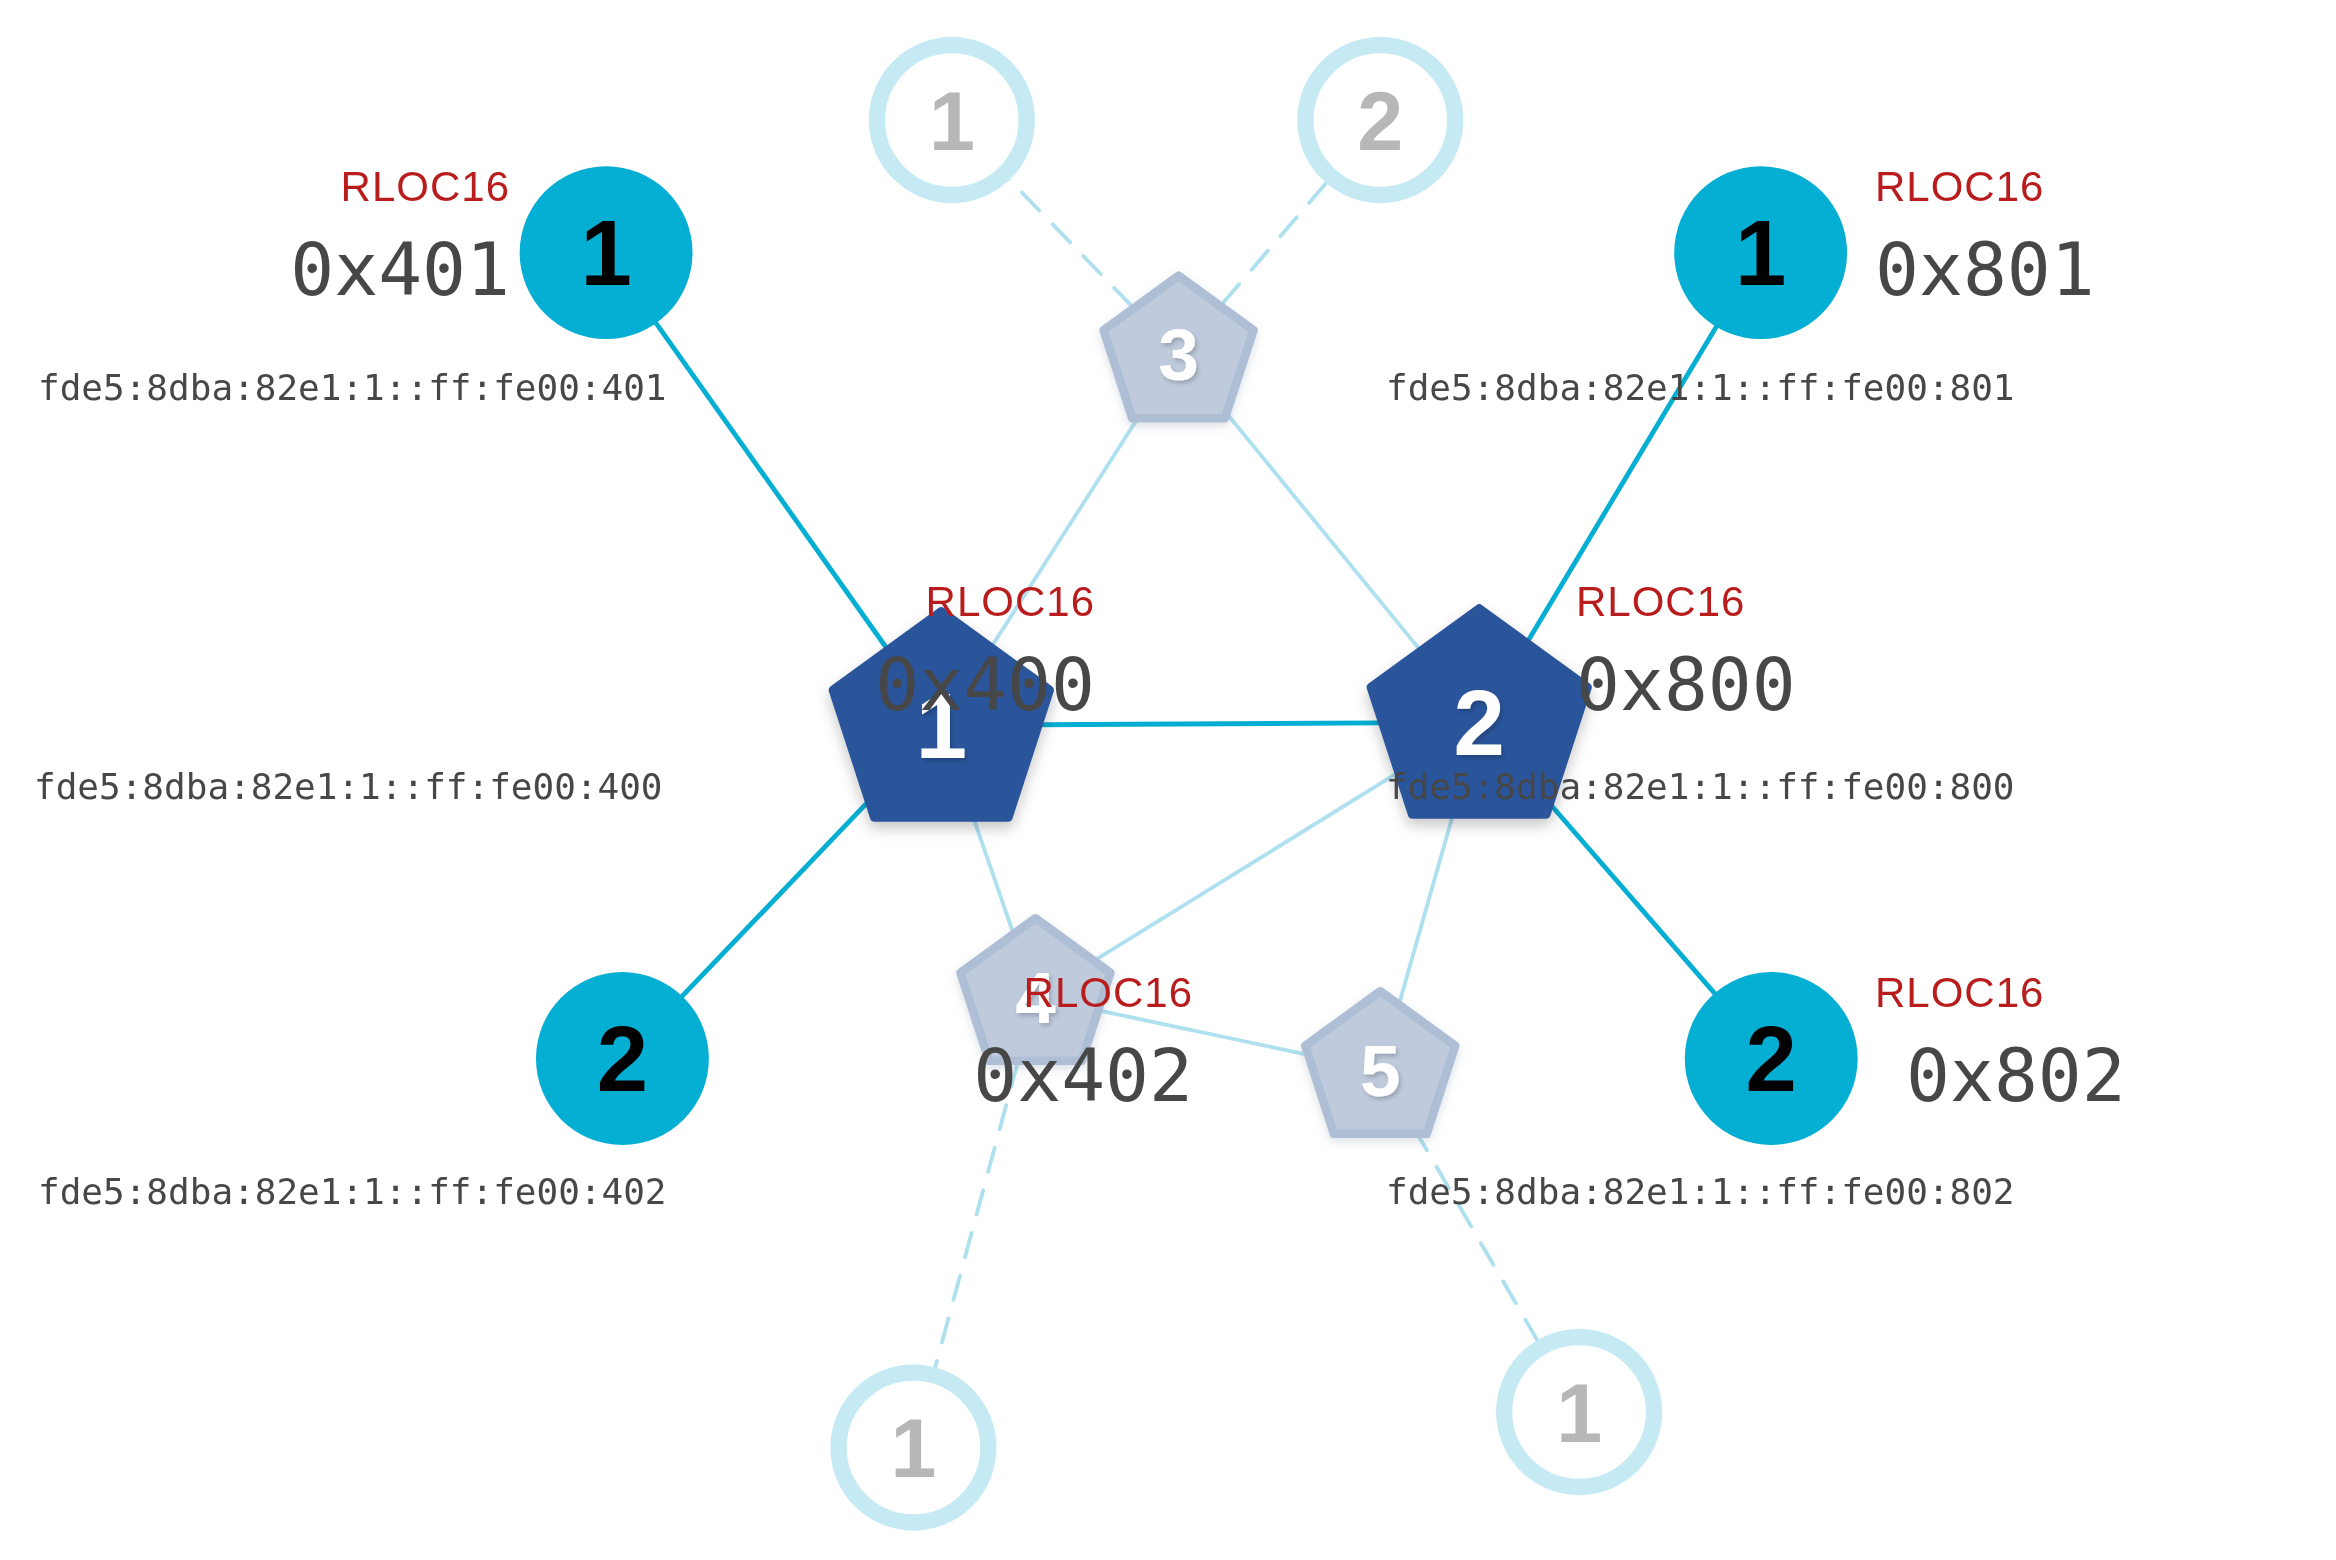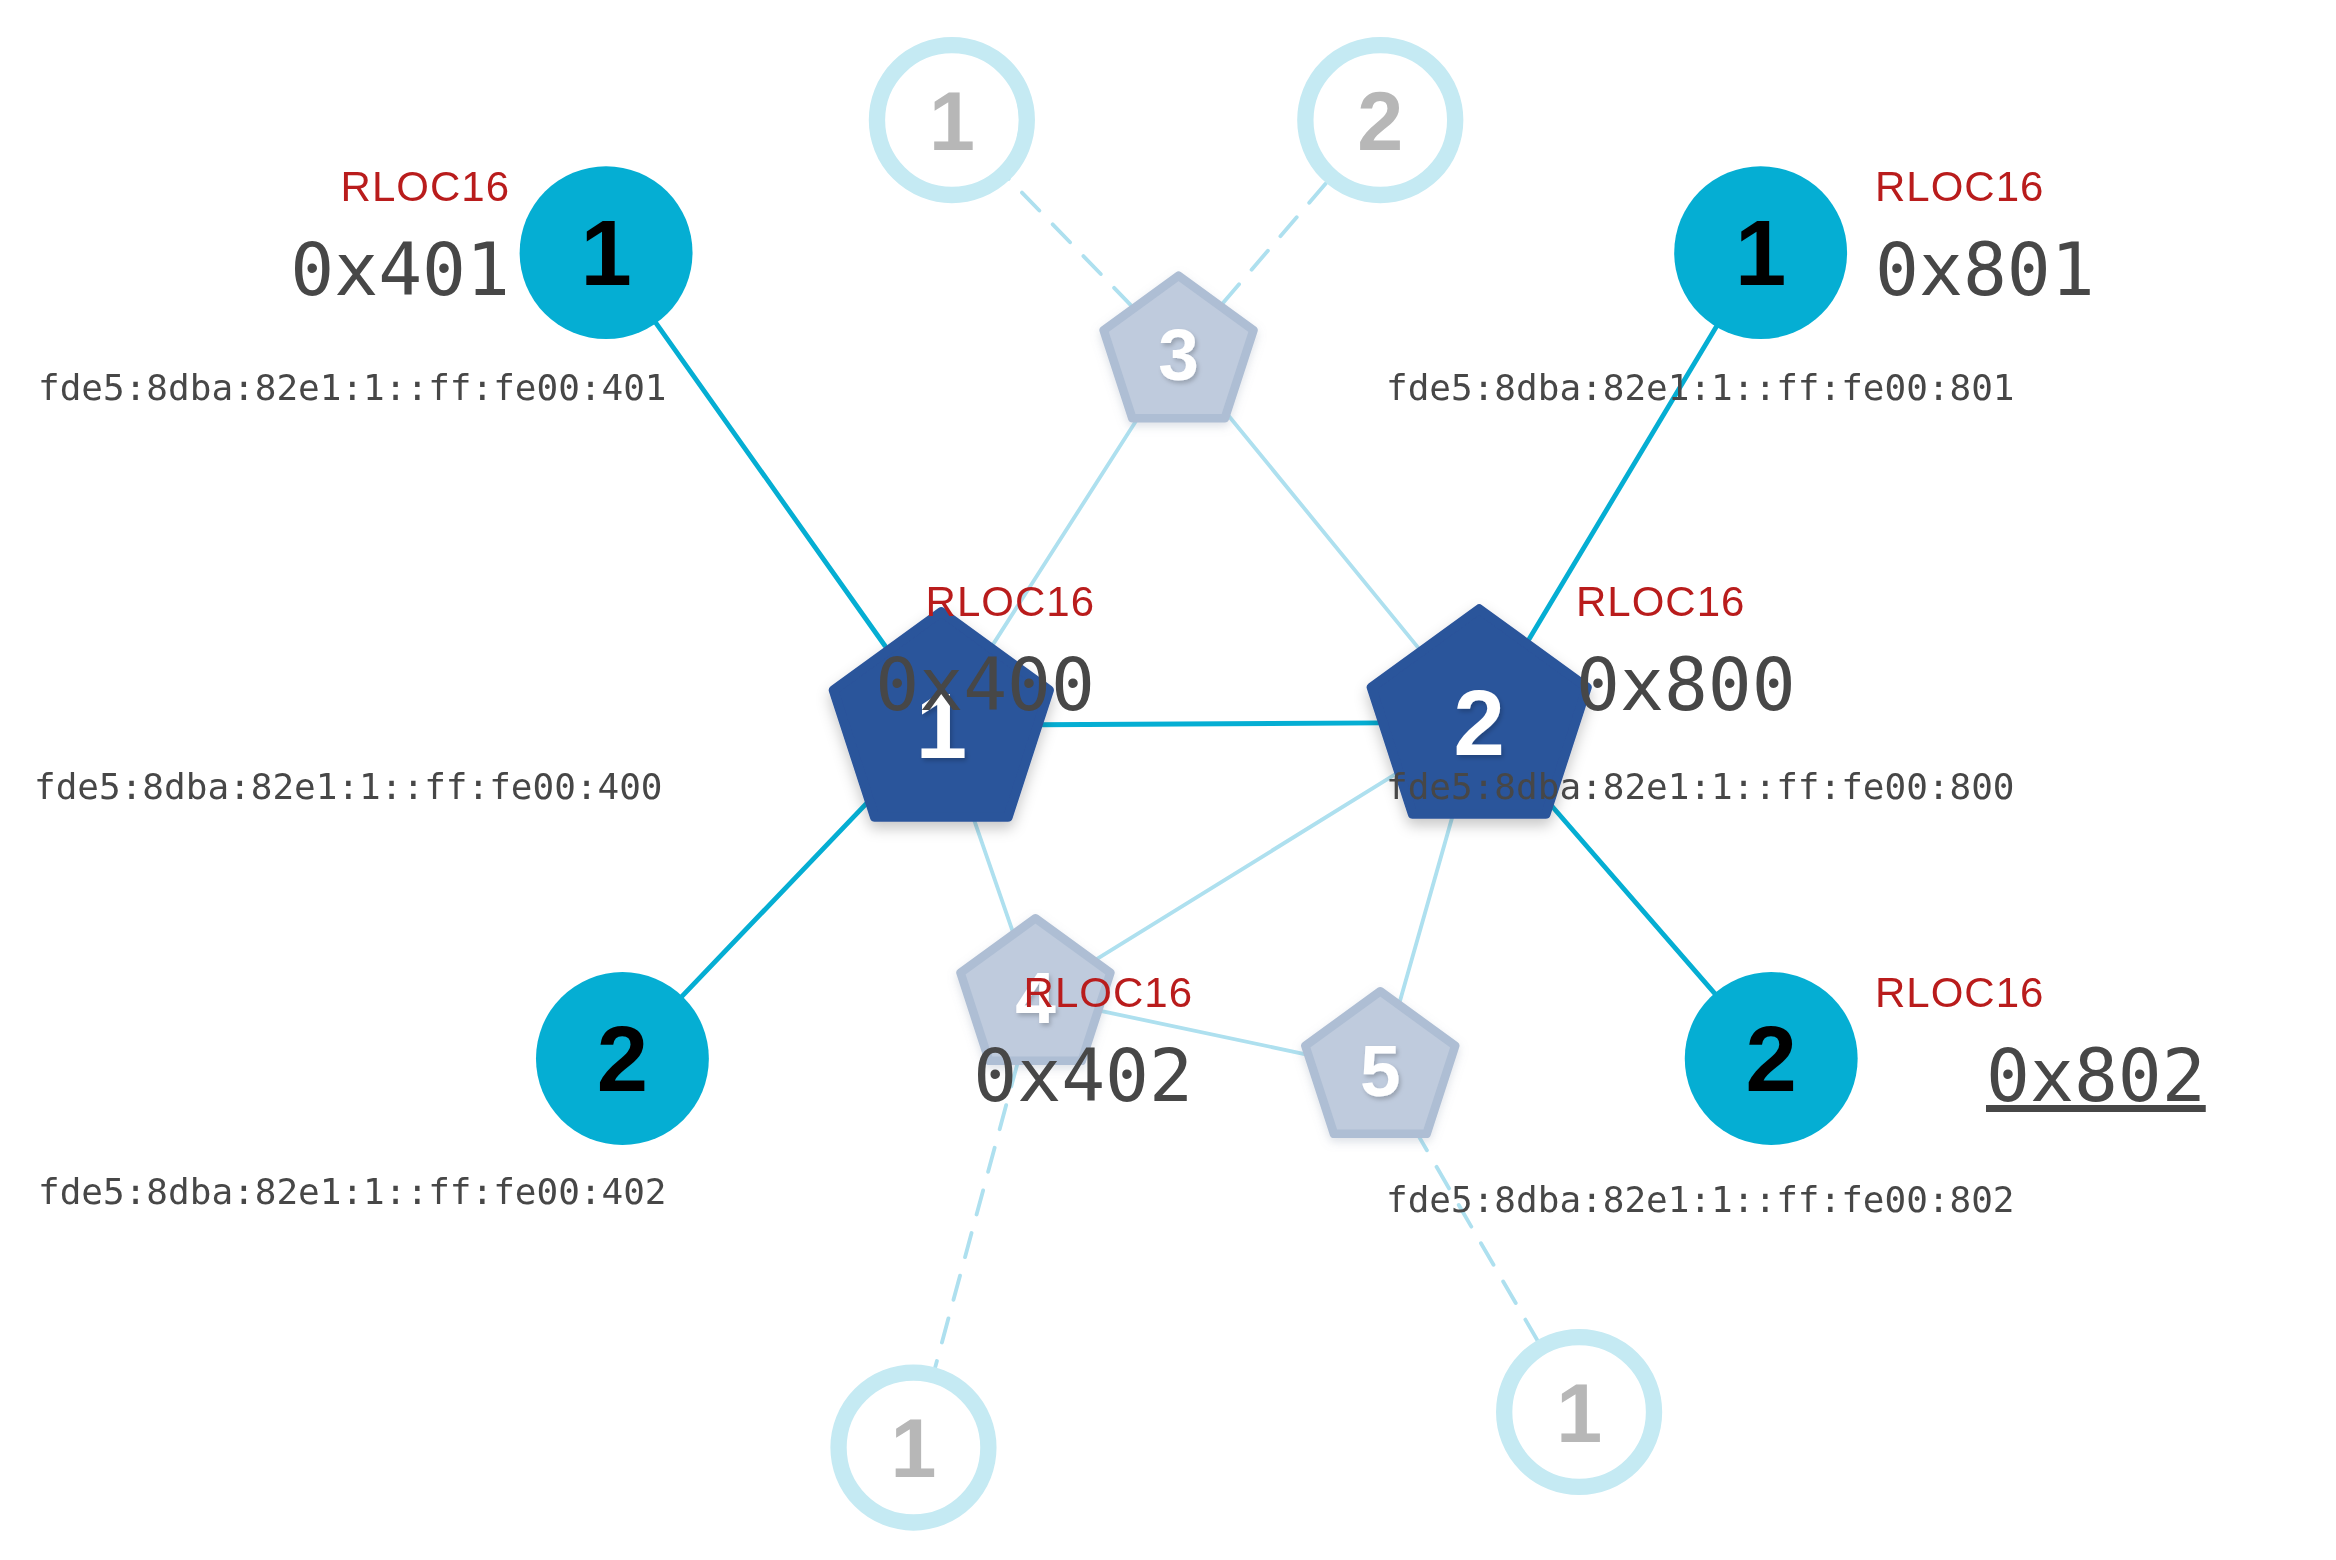--- a/index.html
+++ b/index.html
@@ -155,17 +155,17 @@
 
   <div class="lbl lbl-rloc-title align-left" style="left:1576px; top:581px;">RLOC16</div>
   <div class="lbl lbl-rloc-value align-left" style="left:1576px; top:648px;">0x800</div>
   <div class="lbl lbl-ipv6 align-left" style="left:1386px; top:769px;">fde5:8dba:82e1:1::ff:fe00:800</div>
 
   <div class="lbl lbl-rloc-title align-right" style="right:1143px; top:972px;">RLOC16</div>
   <div class="lbl lbl-rloc-value align-right" style="right:1143px; top:1039px;">0x402</div>
   <div class="lbl lbl-ipv6 align-left" style="left:38px; top:1174px;">fde5:8dba:82e1:1::ff:fe00:402</div>
 
   <div class="lbl lbl-rloc-title align-left" style="left:1875px; top:972px;">RLOC16</div>
-  <div class="lbl lbl-rloc-value align-left" style="left:1986px; top:1039px;text-decoration:underline;">0x802</div>
-  <div class="lbl lbl-ipv6 align-left" style="left:1386px; top:1174px;margin-top:8px;">fde5:8dba:82e1:1::ff:fe00:802</div>
+  <div class="lbl lbl-rloc-value align-left" style="left:1906px; top:1039px;">0x802</div>
+  <div class="lbl lbl-ipv6 align-left" style="left:1386px; top:1174px;">fde5:8dba:82e1:1::ff:fe00:802</div>
 
 </div>
 
 
 </body></html>

